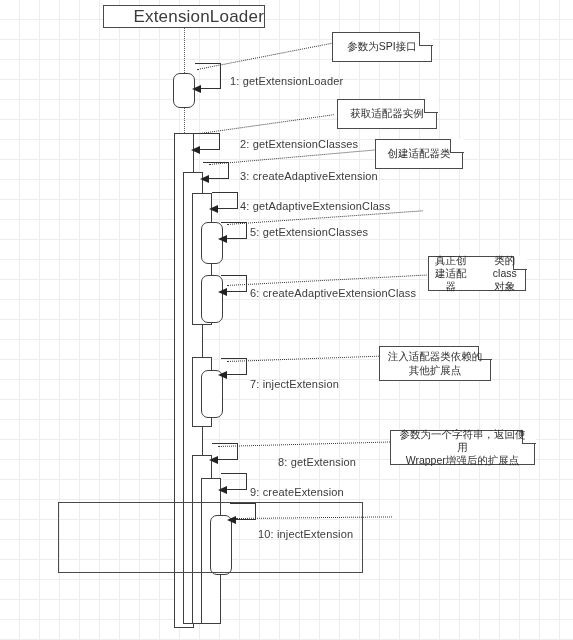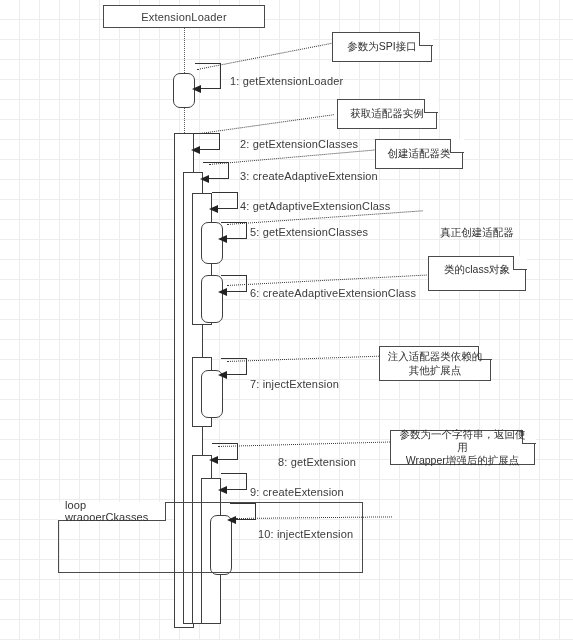--- a/index.html
+++ b/index.html
@@ -23,22 +23,22 @@
   }
 
   
   .lifeline-head {
     position: absolute;
     box-sizing: border-box;
     border: 1.6px solid #4a4a4a;
     background: #ffffff;
     display: flex;
     align-items: center;
-    justify-content: center;
-    font-size: 11px;
+    justify-content: flex-end;
+    font-size: 17px;
     color: #3b3b3b;
     letter-spacing: .2px;
   }
 
   
   .lifeline-stem {
     position: absolute;
     width: 0;
     border-left: 1.5px dotted #5a5a5a;
   }
@@ -226,37 +226,34 @@
     <span class="fold"></span>
     <span class="note-text">获取适配器实例</span>
   </div>
 
   <div class="note" style="left:375px; top:139px; width:88px; height:28px;">
     <span class="fold"></span>
     <span class="note-text">创建适配器类</span>
   </div>
 
 
-  <div class="note" style="left:428px; top:256px; width:98px; height:35px; flex-direction:column; justify-content:flex-end;gap:24px;">
+  <div class="note" style="left:428px; top:256px; width:98px; height:35px; flex-direction:row; justify-content:flex-start;gap:24px;">
     <span class="fold"></span>
     <span class="note-text">真正创建适配器</span>
     <span class="note-text">类的class对象</span>
   </div>
 
   <div class="note" style="left:379px; top:346px; width:112px; height:35px; flex-direction:column; justify-content:center;">
     <span class="fold"></span>
     <span class="note-text">注入适配器类依赖的</span>
     <span class="note-text">其他扩展点</span>
   </div>
 
   <div class="note" style="left:390px; top:430px; width:145px; height:35px; flex-direction:column; justify-content:center;">
     <span class="fold"></span>
     <span class="note-text">参数为一个字符串，返回使用</span>
     <span class="note-text">Wrapper增强后的扩展点</span>
   </div>
 
 
   <div class="frag" style="left:58px; top:502px; width:305px; height:71px;"></div>
-  <div class="frag-label" style="left:58px; top:502px; width:108px; height:19px;">
-    <span>loop wraooerCkasses</span>
-  </div>
 
 </div>
 
 </body></html>

